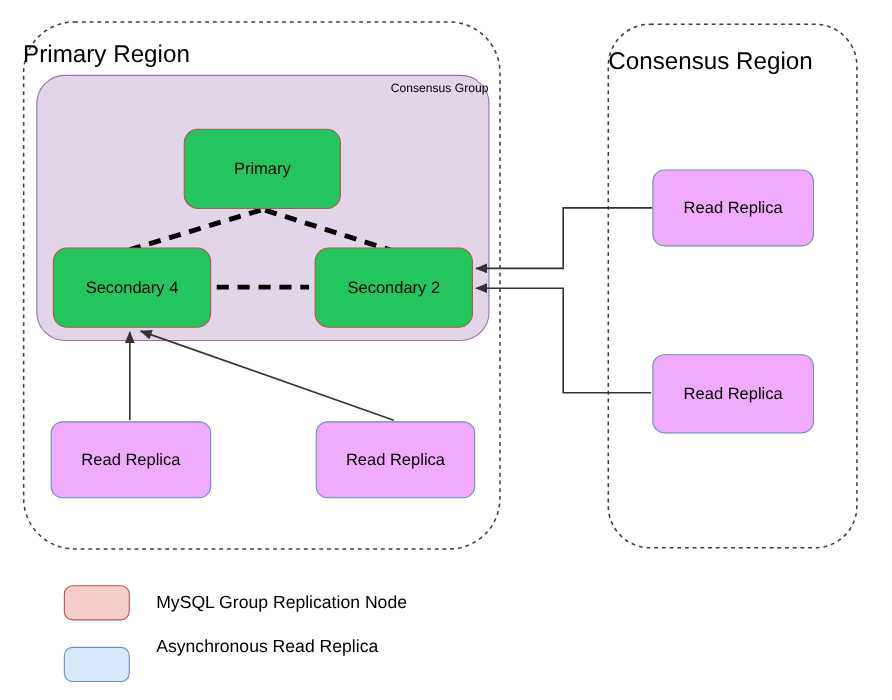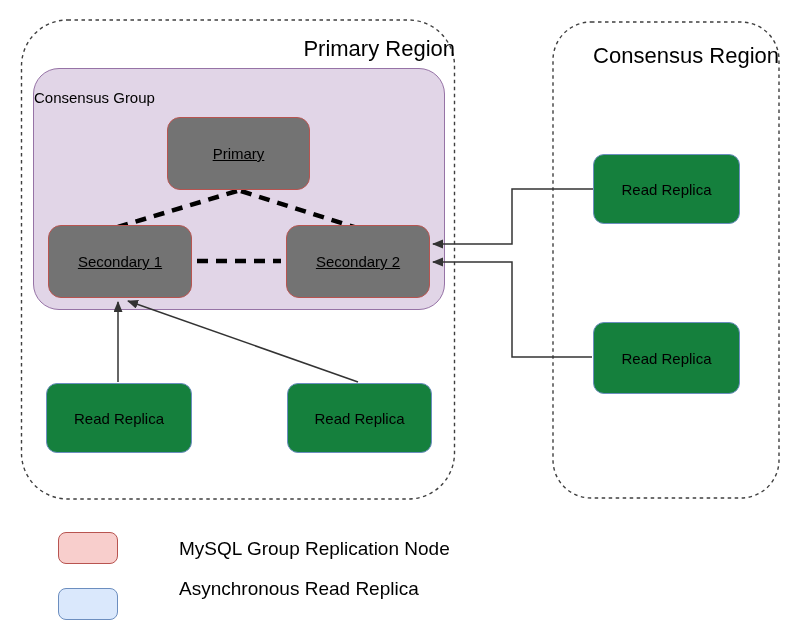--- a/index.html
+++ b/index.html
@@ -17,62 +17,61 @@
     overflow: hidden;
   }
   .layer-svg {
     position: absolute;
     left: 0; top: 0;
     width: 811px; height: 636px;
     z-index: 2;
   }
   .region-title {
     position: absolute;
-    text-align: right;
+    text-align: left;
     font-size: 22px;
     line-height: 24px;
     color: #000;
     z-index: 3;
   }
   .consensus-box {
     position: absolute;
     left: 33px; top: 68px;
     width: 412px; height: 242px;
     background: #E1D5E7;
     border: 1.5px solid #9673A6;
     border-radius: 26px;
     box-sizing: border-box;
     z-index: 1;
   }
   .consensus-label {
     position: absolute;
-    left: 0; top: 20px;
+    left: 0; top: 4px;
     width: 100%;
-    text-align: left;
-    font-size: 15px;
+    text-align: right;
+    font-size: 11px;
     line-height: 17px;
   }
   .node {
     position: absolute;
     box-sizing: border-box;
     display: flex;
     align-items: center;
     justify-content: center;
     font-size: 15px;
     text-align: center;
     z-index: 3;
   }
   .gr-node {
-    background: #737373;
+    background: #22c55e;
     border: 1.5px solid #B85450;
     border-radius: 13px;
-    text-decoration: underline;
   }
   .replica-node {
-    background: #15803d;
+    background: #f0abfc;
     border: 1.5px solid #6C8EBF;
     border-radius: 11px;
   }
   .node-primary      { left: 167px; top: 117px; width: 143px; height: 73px; }
   .node-secondary1   { left:  48px; top: 225px; width: 144px; height: 73px; }
   .node-secondary2   { left: 286px; top: 225px; width: 144px; height: 73px; align-items: center; }
   .replica-p-left    { left:  46px; top: 383px; width: 146px; height: 70px; }
   .replica-p-right   { left: 287px; top: 383px; width: 145px; height: 70px; }
   .replica-s-top     { left: 593px; top: 154px; width: 147px; height: 70px; }
   .replica-s-bottom  { left: 593px; top: 322px; width: 147px; height: 72px; }
@@ -85,24 +84,23 @@
     position: absolute;
     width: 60px; height: 32px;
     border-radius: 8px;
     box-sizing: border-box;
   }
   .legend-swatch.red  { left: 58px; top: 532px; background: #F8CECC; border: 1.5px solid #B85450; }
   .legend-swatch.blue { left: 58px; top: 588px; background: #DAE8FC; border: 1.5px solid #6C8EBF; }
   .legend-label {
     position: absolute;
     left: 142px;
-    font-size: 19px;
+    font-size: 16px;
     line-height: 17px;
     white-space: nowrap;
-    margin-left: 37px;
   }
   .legend-label.first  { top: 540px; }
   .legend-label.second { top: 580px; }
   .title-primary   { left: 21px;  top: 37px; width: 434px; }
   .title-secondary { left: 553px; top: 44px; width: 226px; }
 </style>
 </head>
 <body>
 
 <div class="stage">
@@ -131,21 +129,21 @@
     <path d="M592,357 L512,357 L512,262 L433,262" fill="none" stroke="#333333" stroke-width="1.5" marker-end="url(#arrow)"></path>
   </svg>
 
   <div class="region-title title-primary">Primary Region</div>
   <div class="region-title title-secondary">Consensus Region</div>
 
   <div class="node gr-node node-primary">
     <span>Primary</span>
   </div>
   <div class="node gr-node node-secondary1">
-    <span>Secondary 1</span>
+    <span>Secondary 4</span>
   </div>
   <div class="node gr-node node-secondary2">
     <span>Secondary 2</span>
   </div>
 
   <div class="node replica-node replica-p-left">
     <span>Read Replica</span>
   </div>
   <div class="node replica-node replica-p-right">
     <span>Read Replica</span>

